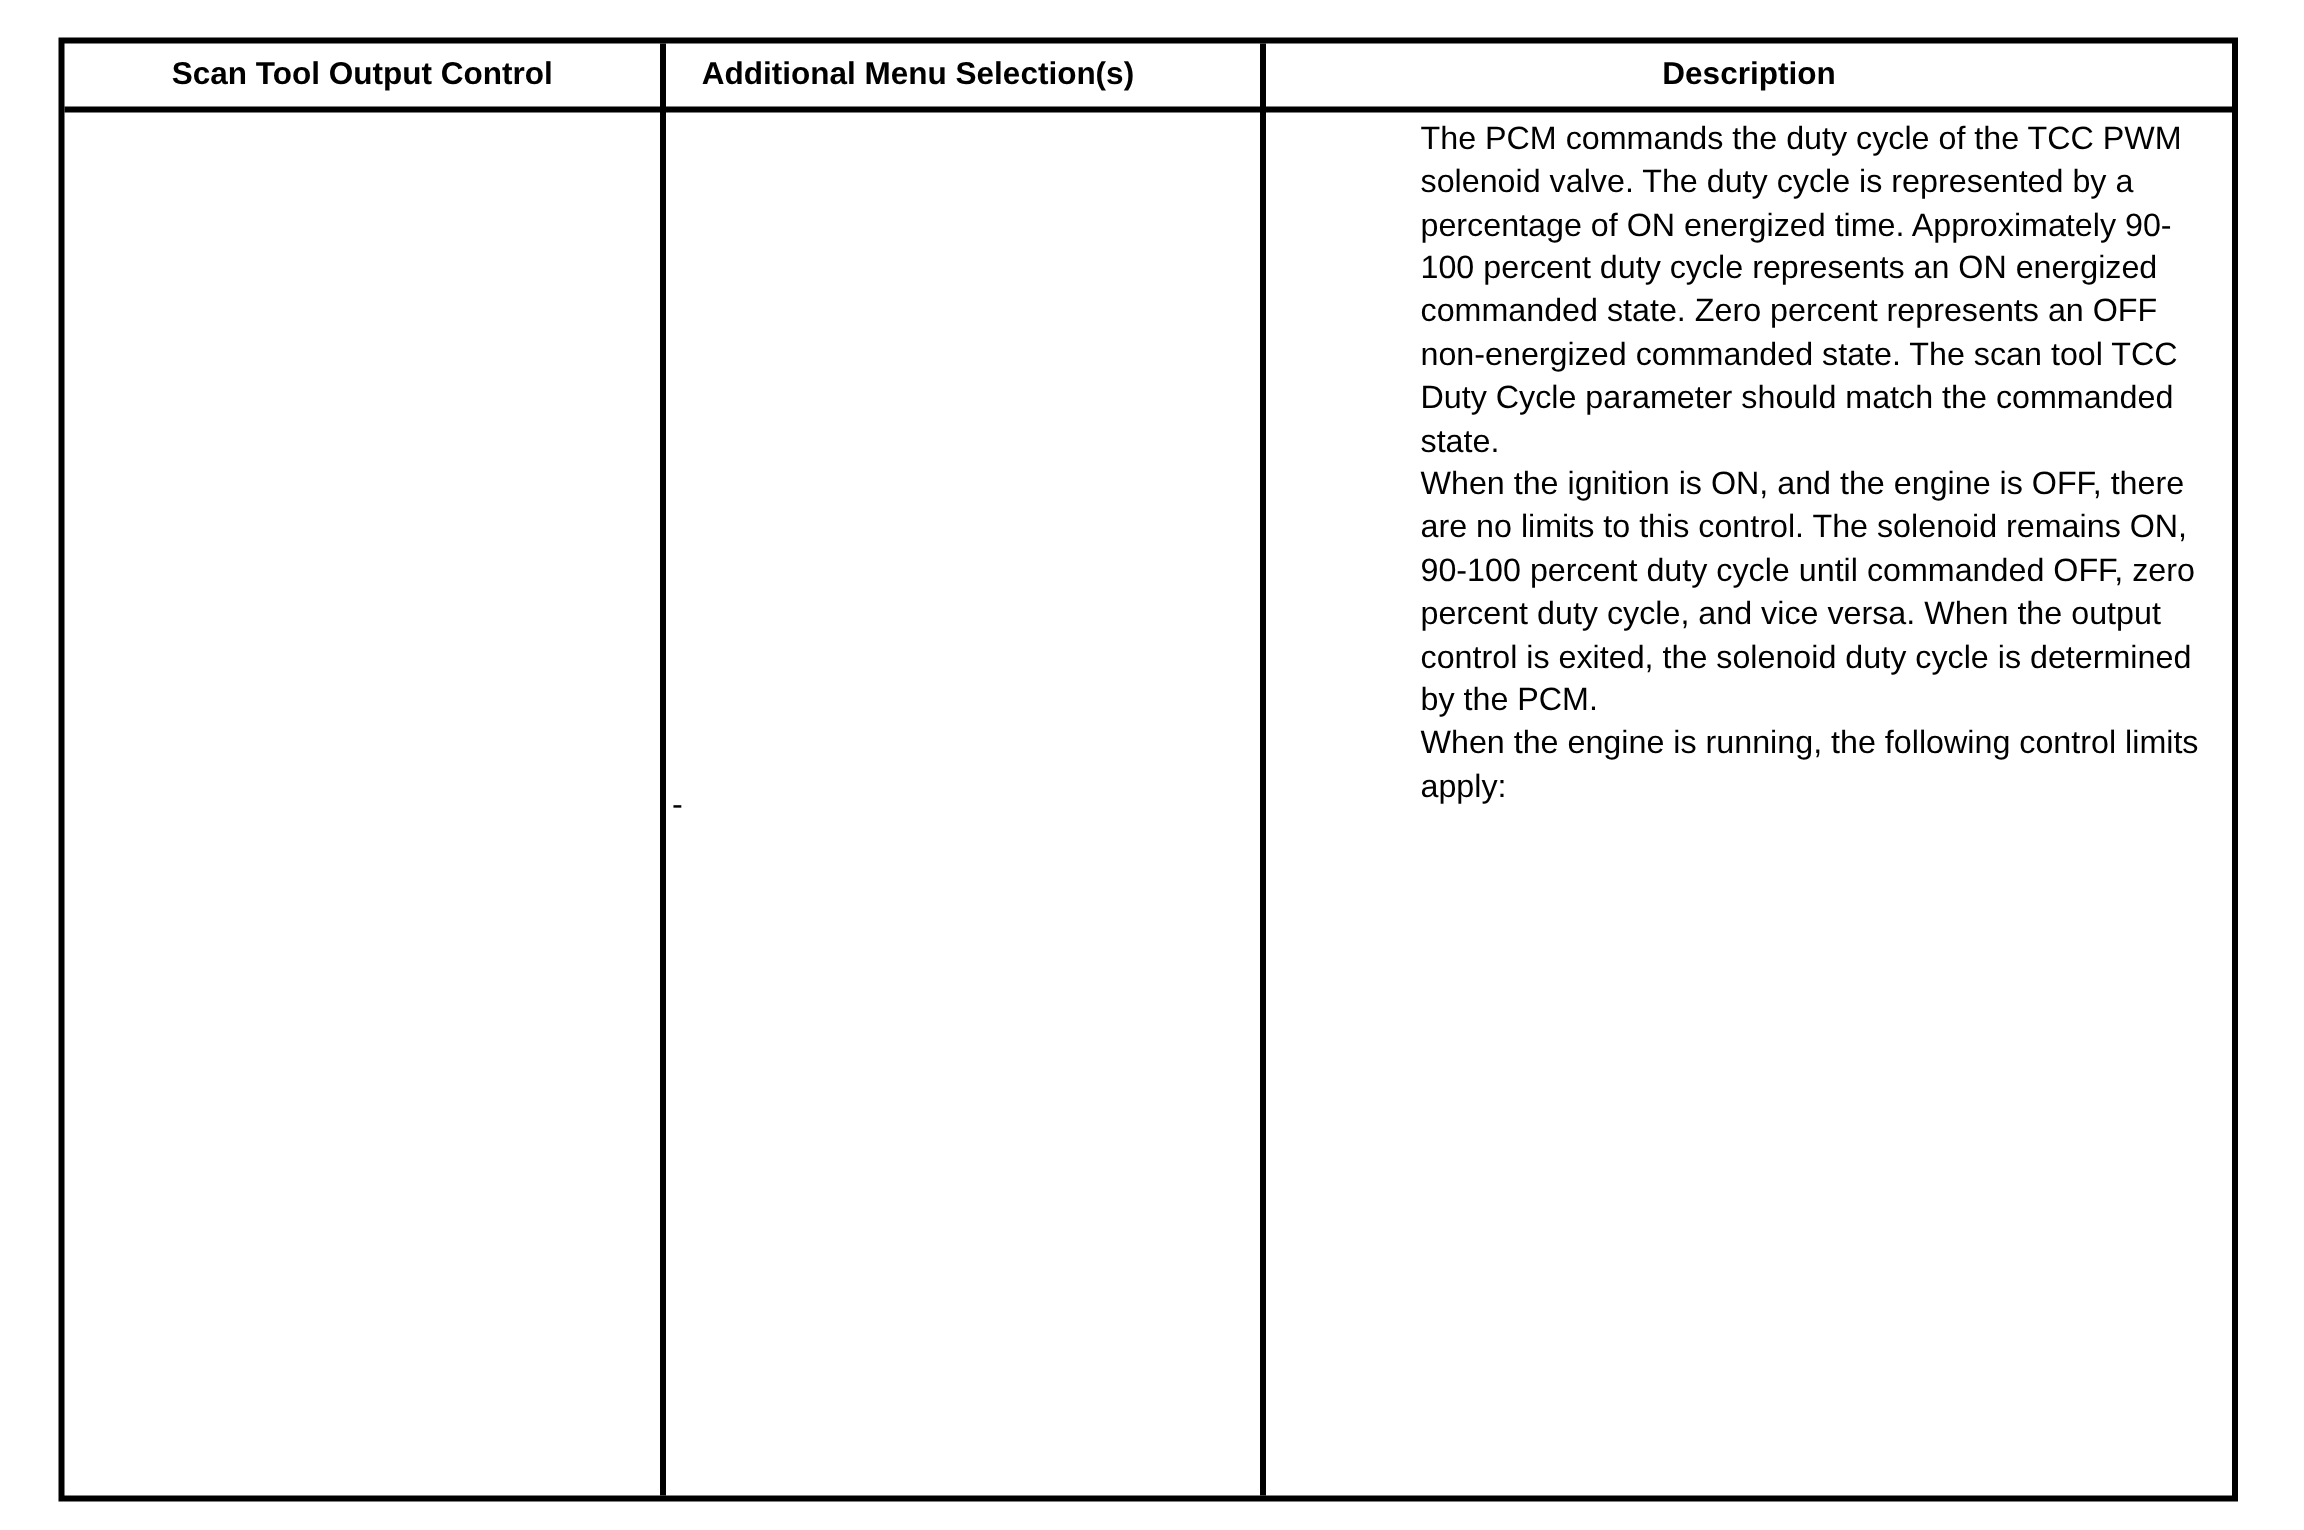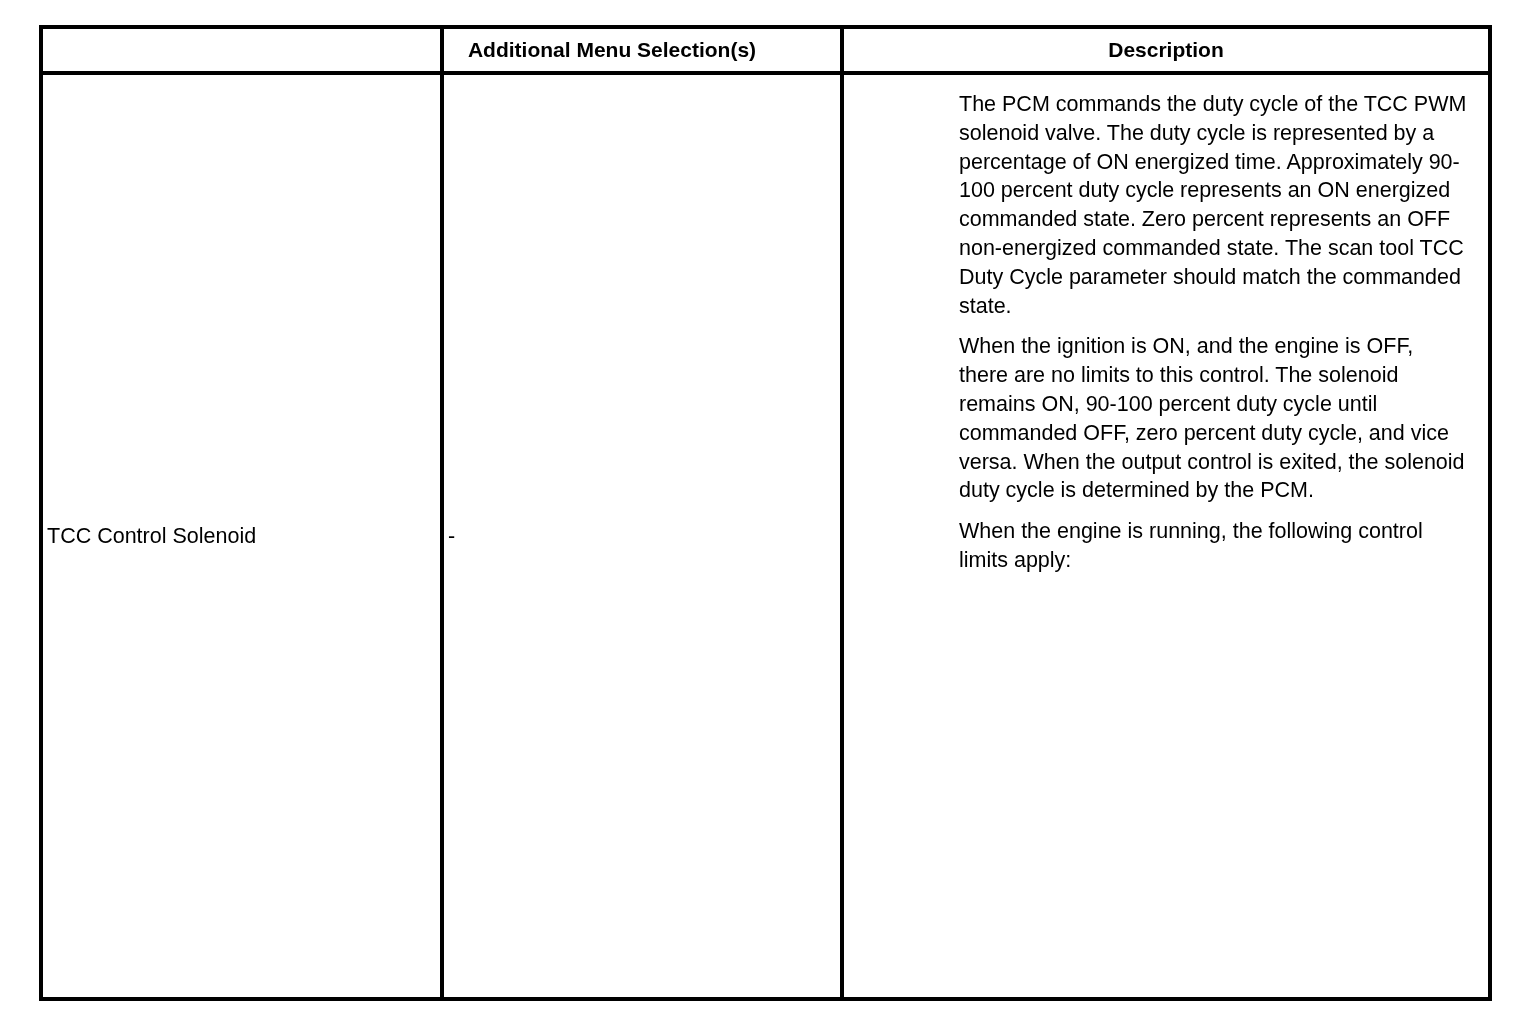--- a/index.html
+++ b/index.html
@@ -78,44 +78,42 @@
       width: 390px;
       display: flex;
       align-items: center;
     }
     .bcell.c3 {
       left: 904px;
       right: 8px;
       top: 3px;
     }
     .desc-para {
-      margin: 12px;
+      margin: 0;
       line-height: 28.8px;
     }
     .desc-indent {
       margin: 0 0 0 100px;
       line-height: 28.8px;
     }
   </style>
 </head>
 <body>
 
 <div class="doc-table">
   <div class="vline v1"></div>
   <div class="vline v2"></div>
 
   <div class="header-row">
+    <div class="hcell c1">Scan Tool Output Control</div>
     <div class="hcell c2">Additional Menu Selection(s)</div>
     <div class="hcell c3">Description</div>
   </div>
 
   <div class="body-row">
-    <div class="bcell c1">
-      <span>TCC Control Solenoid</span>
-    </div>
     <div class="bcell c2">
       <span>-</span>
     </div>
     <div class="bcell c3">
       <p class="desc-para">The PCM commands the duty cycle of the TCC PWM solenoid valve. The duty cycle is represented by a percentage of ON energized time. Approximately 90-100 percent duty cycle represents an ON energized commanded state. Zero percent represents an OFF non-energized commanded state. The scan tool TCC Duty Cycle parameter should match the commanded state.</p>
       <p class="desc-para">When the ignition is ON, and the engine is OFF, there are no limits to this control. The solenoid remains ON, 90-100 percent duty cycle until commanded OFF, zero percent duty cycle, and vice versa. When the output control is exited, the solenoid duty cycle is determined by the PCM.</p>
       <p class="desc-para">When the engine is running, the following control limits apply:</p>
     </div>
   </div>
 </div>

